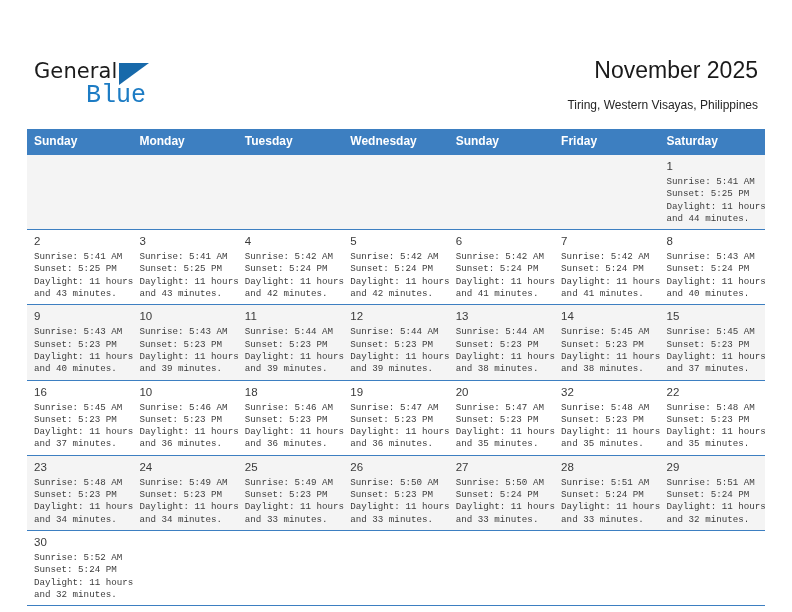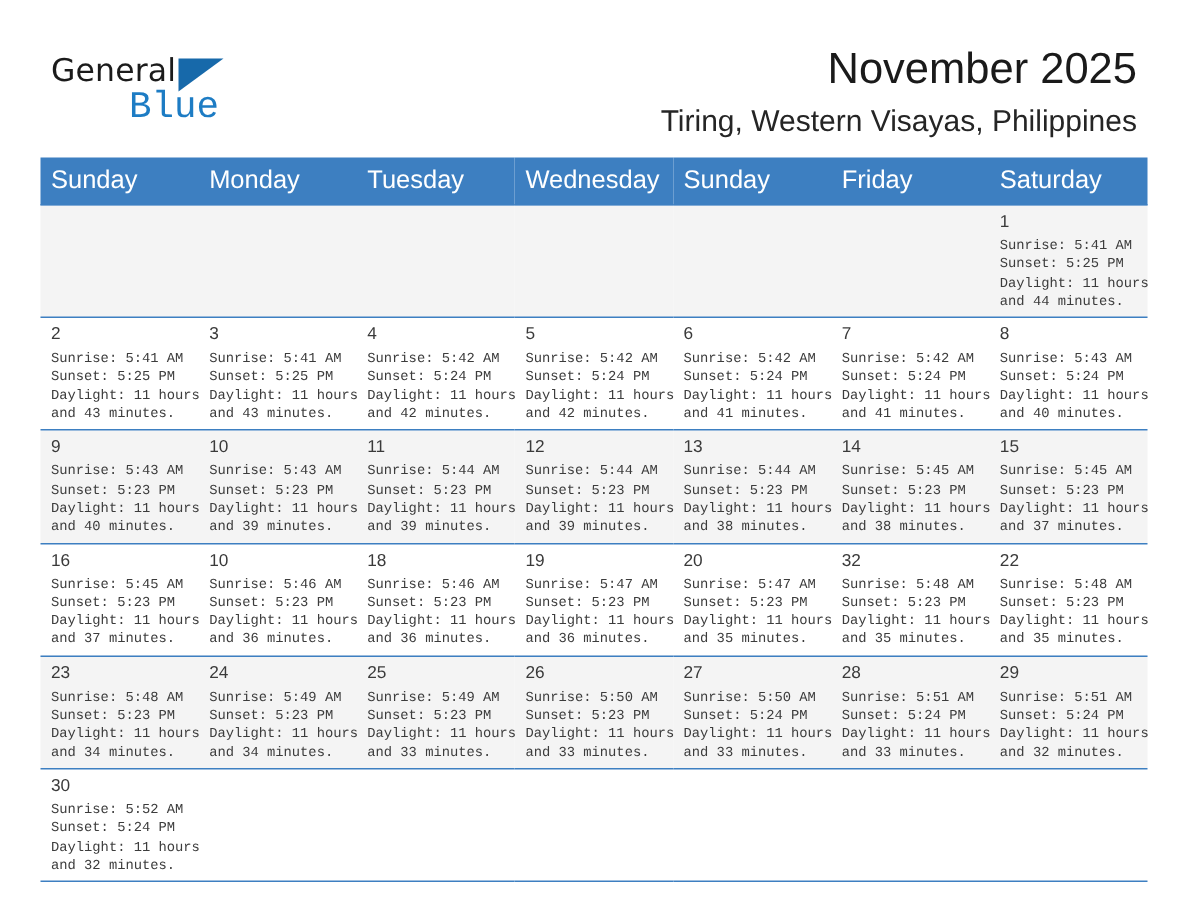--- a/index.html
+++ b/index.html
@@ -12,20 +12,21 @@
     height: 612px;
     font-family: "Liberation Sans", sans-serif;
     color: #000000;
     overflow: hidden;
   }
   .page {
     position: relative;
     width: 792px;
     height: 476px;
     box-sizing: border-box;
+    margin-top: 24px;
   }
 
   
   .header {
     position: absolute;
     left: 34px;
     top: 30px;
     right: 34px;
     height: 68px;
   }
@@ -62,51 +63,51 @@
     border-left: 30px solid #1769aa;
     border-bottom: 22px solid transparent;
   }
   .title-wrap {
     position: absolute;
     right: 0;
     top: 0;
     text-align: right;
   }
   .cal-title {
-    font-size: 29px;
+    font-size: 23px;
     color: #1a1a1a;
     line-height: 32px;
     white-space: nowrap;
     font-weight: normal;
     margin: 0;
     font-family: "Liberation Sans", sans-serif;
   }
   .cal-subtitle {
-    font-size: 20px;
+    font-size: 12px;
     color: #252525;
     line-height: 20px;
     margin-top: 9px;
     white-space: nowrap;
     font-family: "Liberation Sans", sans-serif;
   }
 
   
   .calendar {
     position: absolute;
     left: 27px;
     top: 105px;
     width: 738px;
     border-collapse: collapse;
     table-layout: fixed;
   }
   .calendar th {
     background: #3d7fc1;
     color: #ffffff;
-    font-size: 17px;
-    font-weight: normal;
+    font-size: 12px;
+    font-weight: bold;
     text-align: left;
     padding: 5px 0 6px 7px;
     height: 11px;
     border: none;
   }
   .calendar td {
     width: 105.4px;
     height: 62px;
     vertical-align: top;
     padding: 0;

